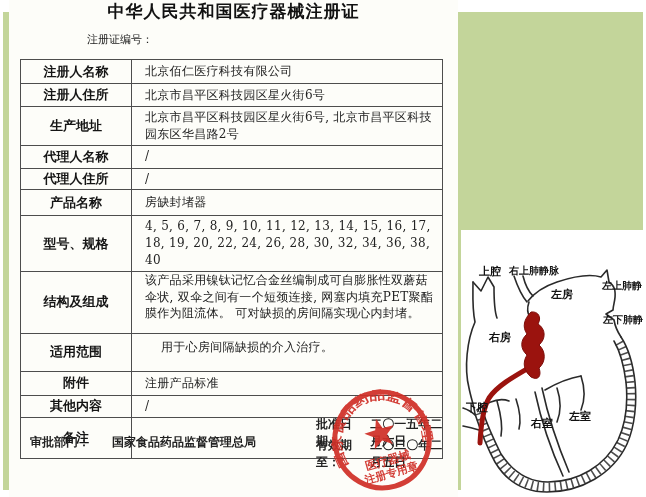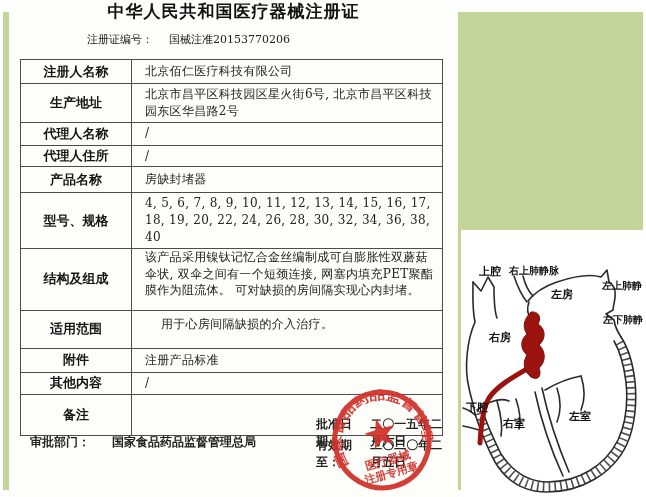--- a/index.html
+++ b/index.html
@@ -40,28 +40,31 @@
 </style>
 </head>
 <body>
 
 <div class="green-bg"></div>
 
 <div class="cert">
   <div class="cert-title">中华人民共和国医疗器械注册证</div>
   <div class="cert-no">
     <span>注册证编号：</span>
-    <span>国械注准20153770206</span>
   </div>
 
   <table class="cert-table">
     <tbody>
       <tr class="r0">
         <td class="lbl">注册人名称</td>
         <td class="val">北京佰仁医疗科技有限公司</td>
+      </tr>
+      <tr class="r1">
+        <td class="lbl">注册人住所</td>
+        <td class="val">北京市昌平区科技园区星火街6号</td>
       </tr>
       <tr class="r2">
         <td class="lbl">生产地址</td>
         <td class="val">北京市昌平区科技园区星火街6号, 北京市昌平区科技园东区华昌路2号</td>
       </tr>
       <tr class="r3">
         <td class="lbl">代理人名称</td>
         <td class="val">/</td>
       </tr>
       <tr class="r4">
@@ -168,15 +171,15 @@
 
     <path d="M 70,82 C 63,89 61,97 66,104 C 59,110 59,119 66,125 C 61,133 63,141 70,147 C 77,151 81,146 78,138 C 85,132 85,121 78,115 C 85,109 85,99 77,94 C 81,87 77,81 70,82 Z" fill="#9b130e" stroke="#7d0e0a" stroke-width="1"></path>
   </svg>
   <div class="hlabel" style="left:18px; top:34px;">上腔</div>
   <div class="hlabel" style="left:48px; top:34px; font-size:10px;">右上肺静脉</div>
   <div class="hlabel" style="left:90px; top:57px;font-family:Liberation Mono, monospace;">左房</div>
   <div class="hlabel" style="left:141px; top:49px; font-size:10px;">左上肺静</div>
   <div class="hlabel" style="left:142px; top:83px; font-size:10px;">左下肺静</div>
   <div class="hlabel" style="left:28px; top:100px;">右房</div>
   <div class="hlabel" style="left:5px; top:170px;">下腔</div>
-  <div class="hlabel" style="left:42px; top:186px;">右室</div>
+  <div class="hlabel" style="left:70px; top:186px;">右室</div>
   <div class="hlabel" style="left:108px; top:179px;">左室</div>
 </div>
 
 </body></html>

